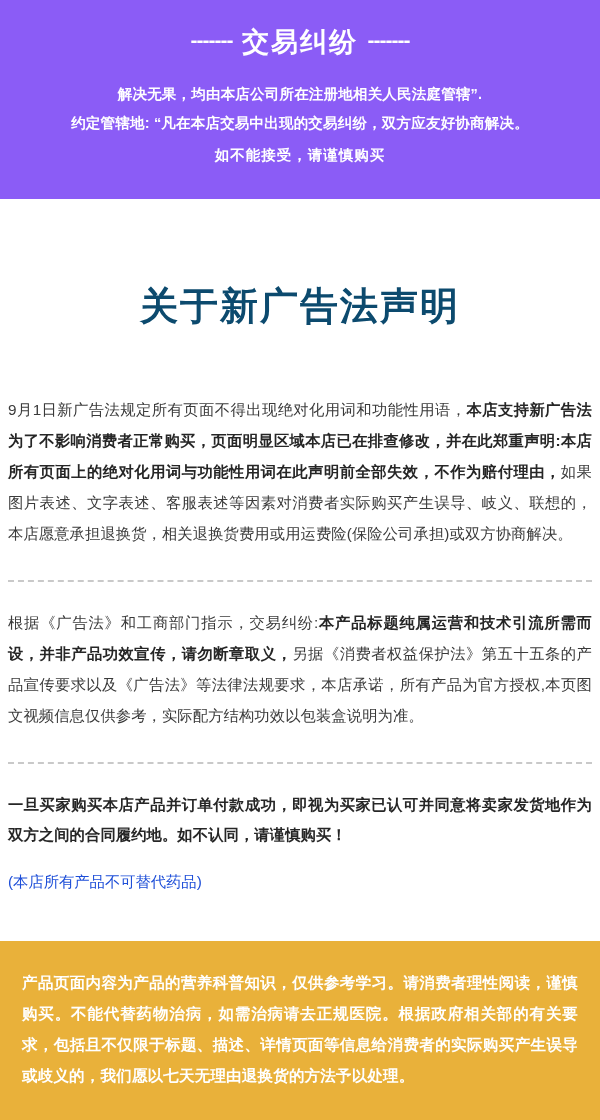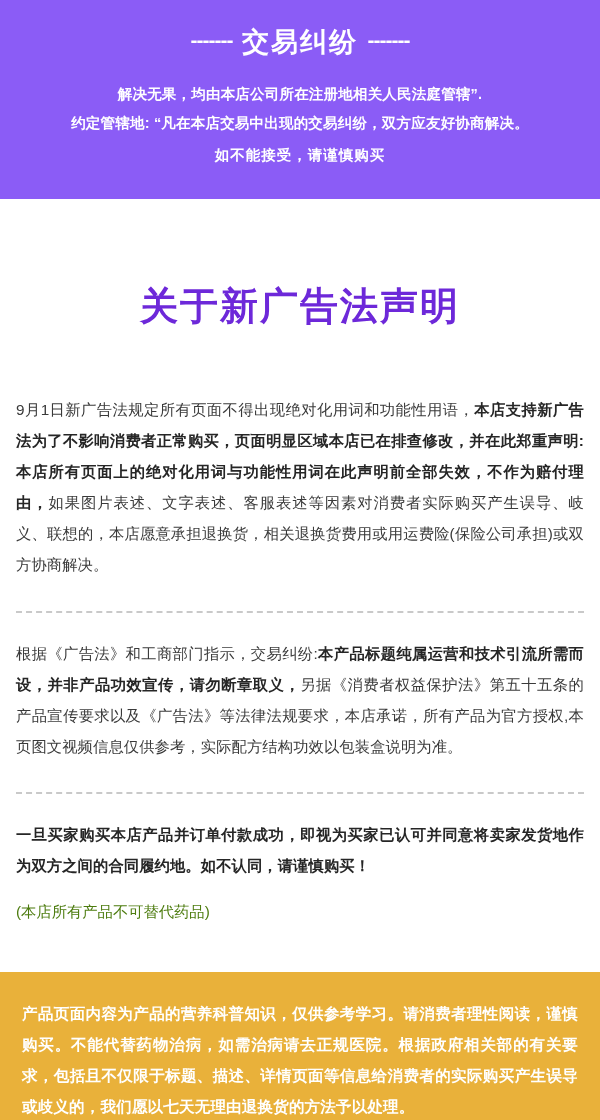--- a/index.html
+++ b/index.html
@@ -52,28 +52,28 @@
   .banner-line.last {
     margin-top: 4px;
     letter-spacing: 1px;
   }
 
   
   .main-heading {
     text-align: center;
     font-size: 38px;
     font-weight: bold;
-    color: #6d28d9;
+    color: #0c4a6e;
     letter-spacing: 2px;
     padding: 82px 0 48px 0;
   }
 
   
   .body-wrap {
-    padding: 0 16px;
+    padding: 0 8px;
     box-sizing: border-box;
   }
   .para {
     font-size: 15.3px;
     line-height: 2.02;
     color: #3a3a3a;
     text-align: justify;
     letter-spacing: 0.1px;
   }
   .para.b {
@@ -88,21 +88,21 @@
   .divider {
     border: 0;
     border-top: 2px dashed #c9c9c9;
     margin: 30px 0 26px 0;
     height: 0;
   }
 
   .note {
     font-size: 15.3px;
     line-height: 2.02;
-    color: #4d7c0f;
+    color: #1d4ed8;
     margin-top: 4px;
   }
 
   
   .bottom-block {
     margin-top: 44px;
     background: #e9b13a;
     color: #ffffff;
     padding: 26px 22px 30px 22px;
     box-sizing: border-box;

